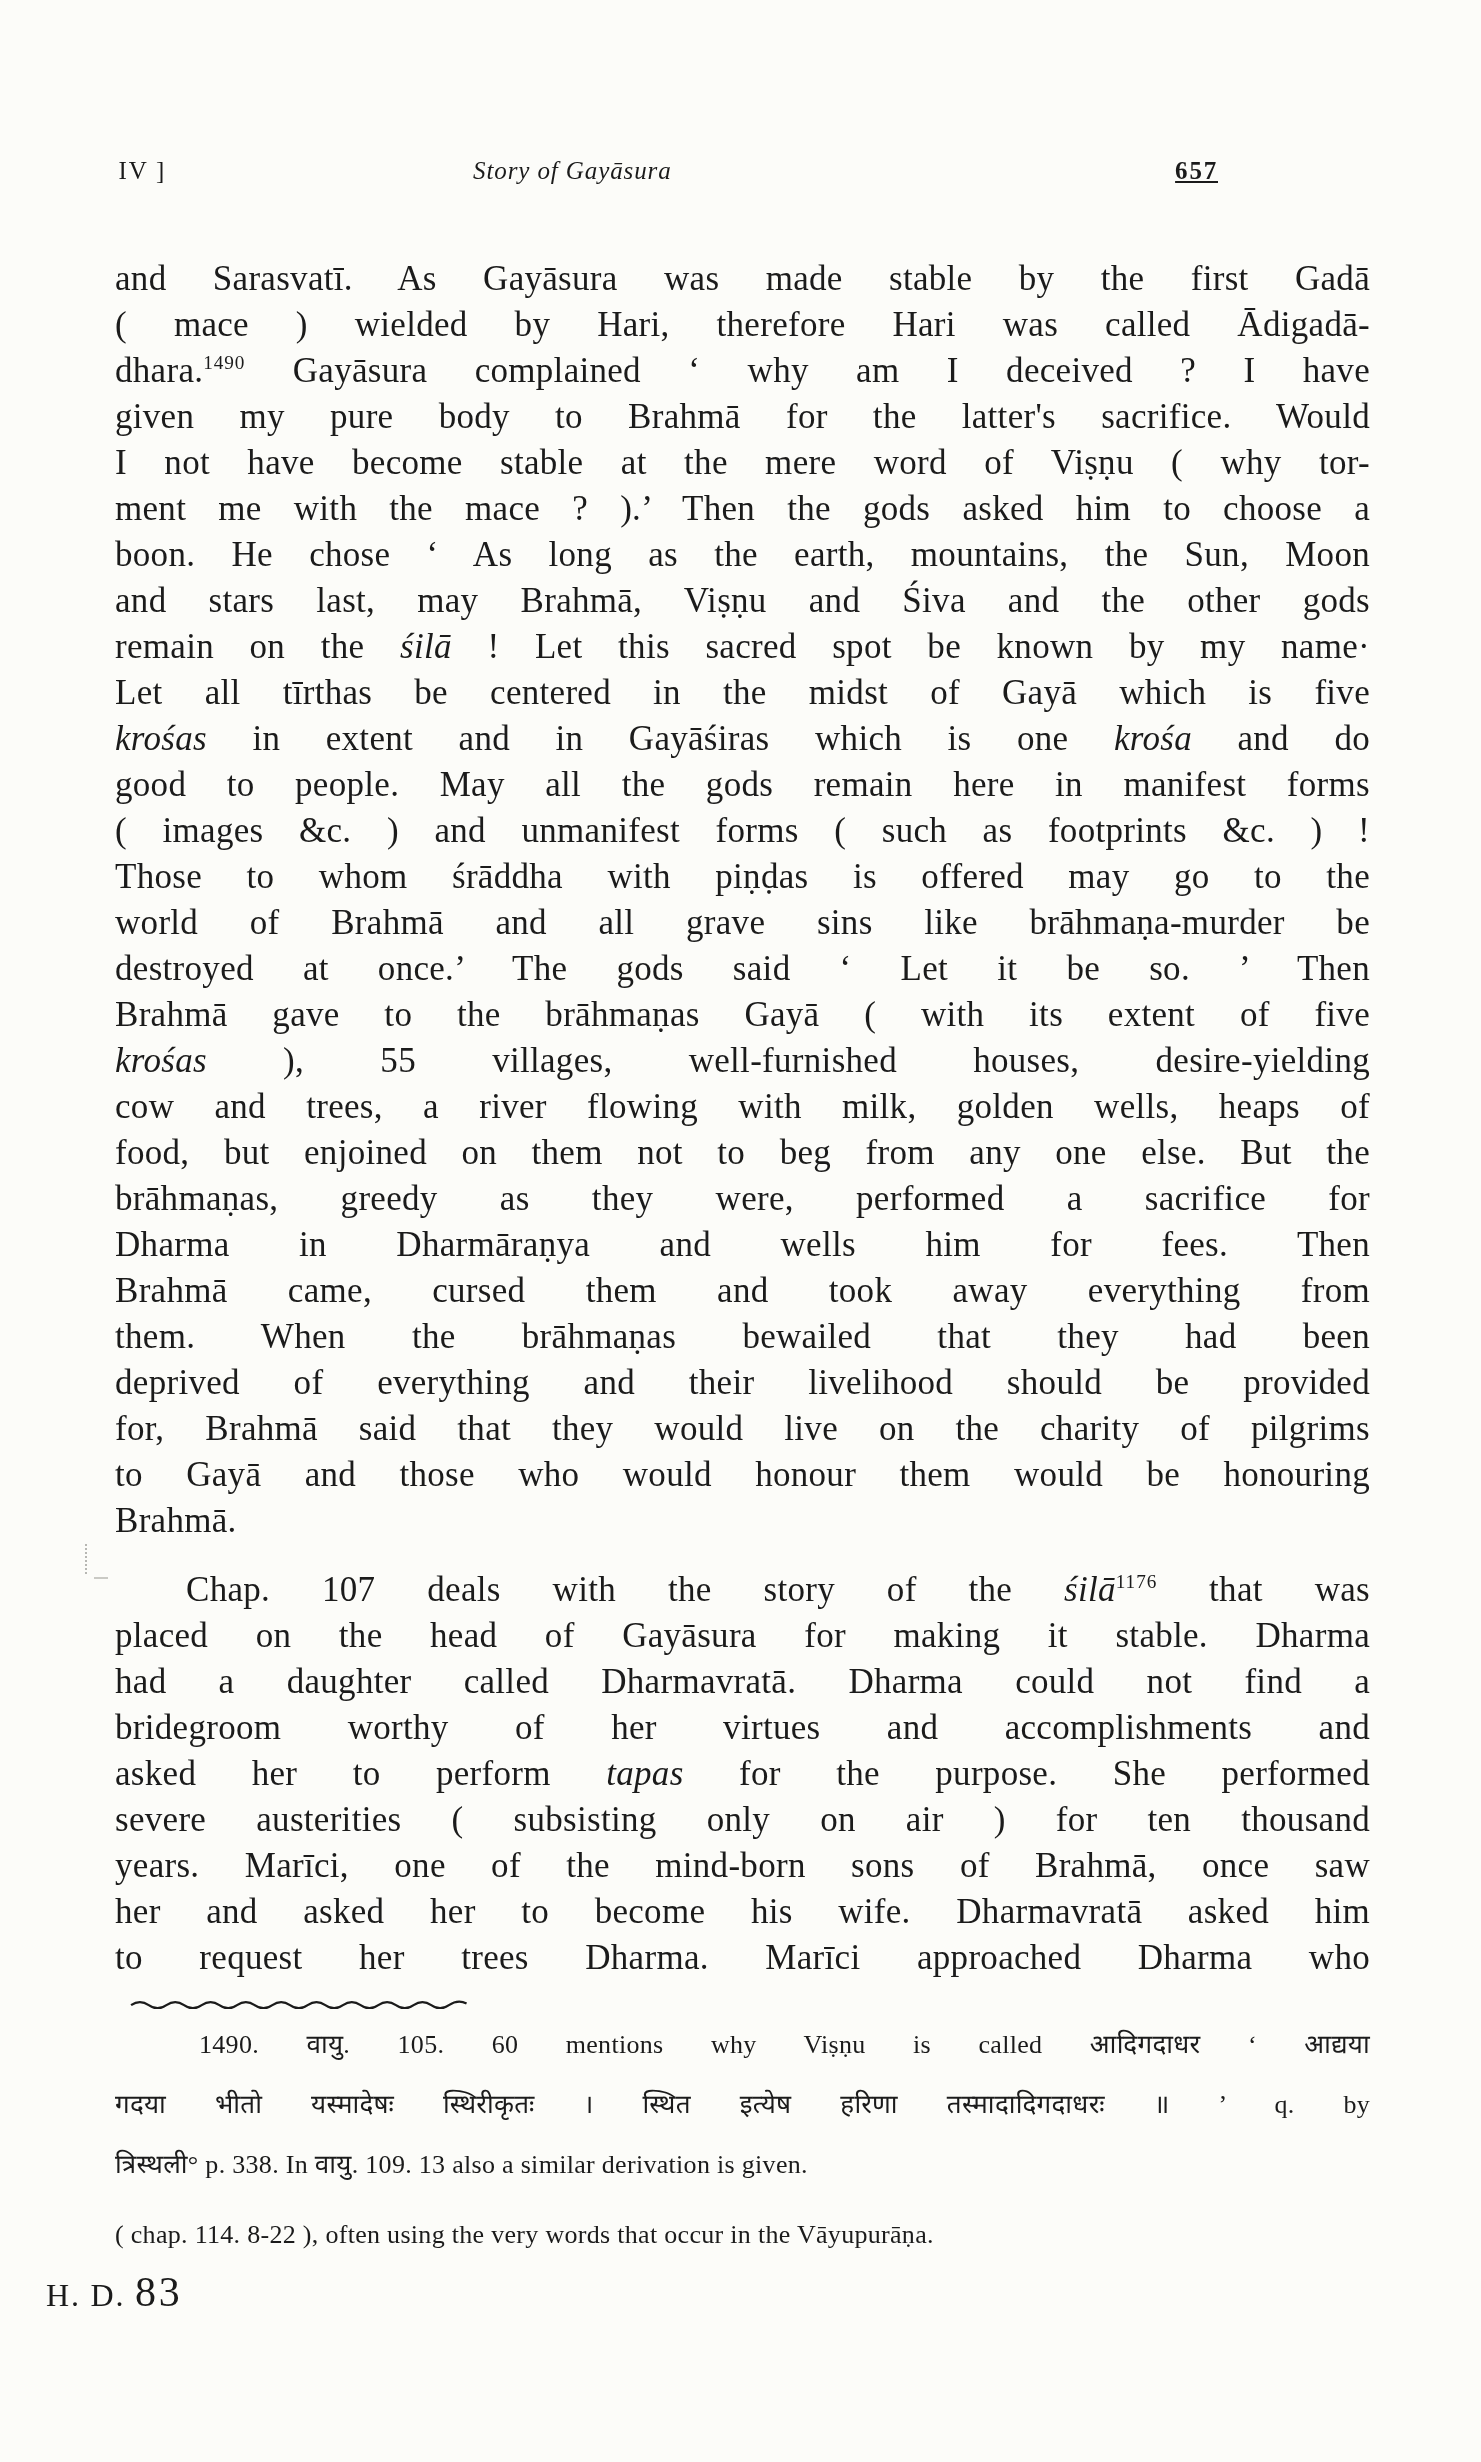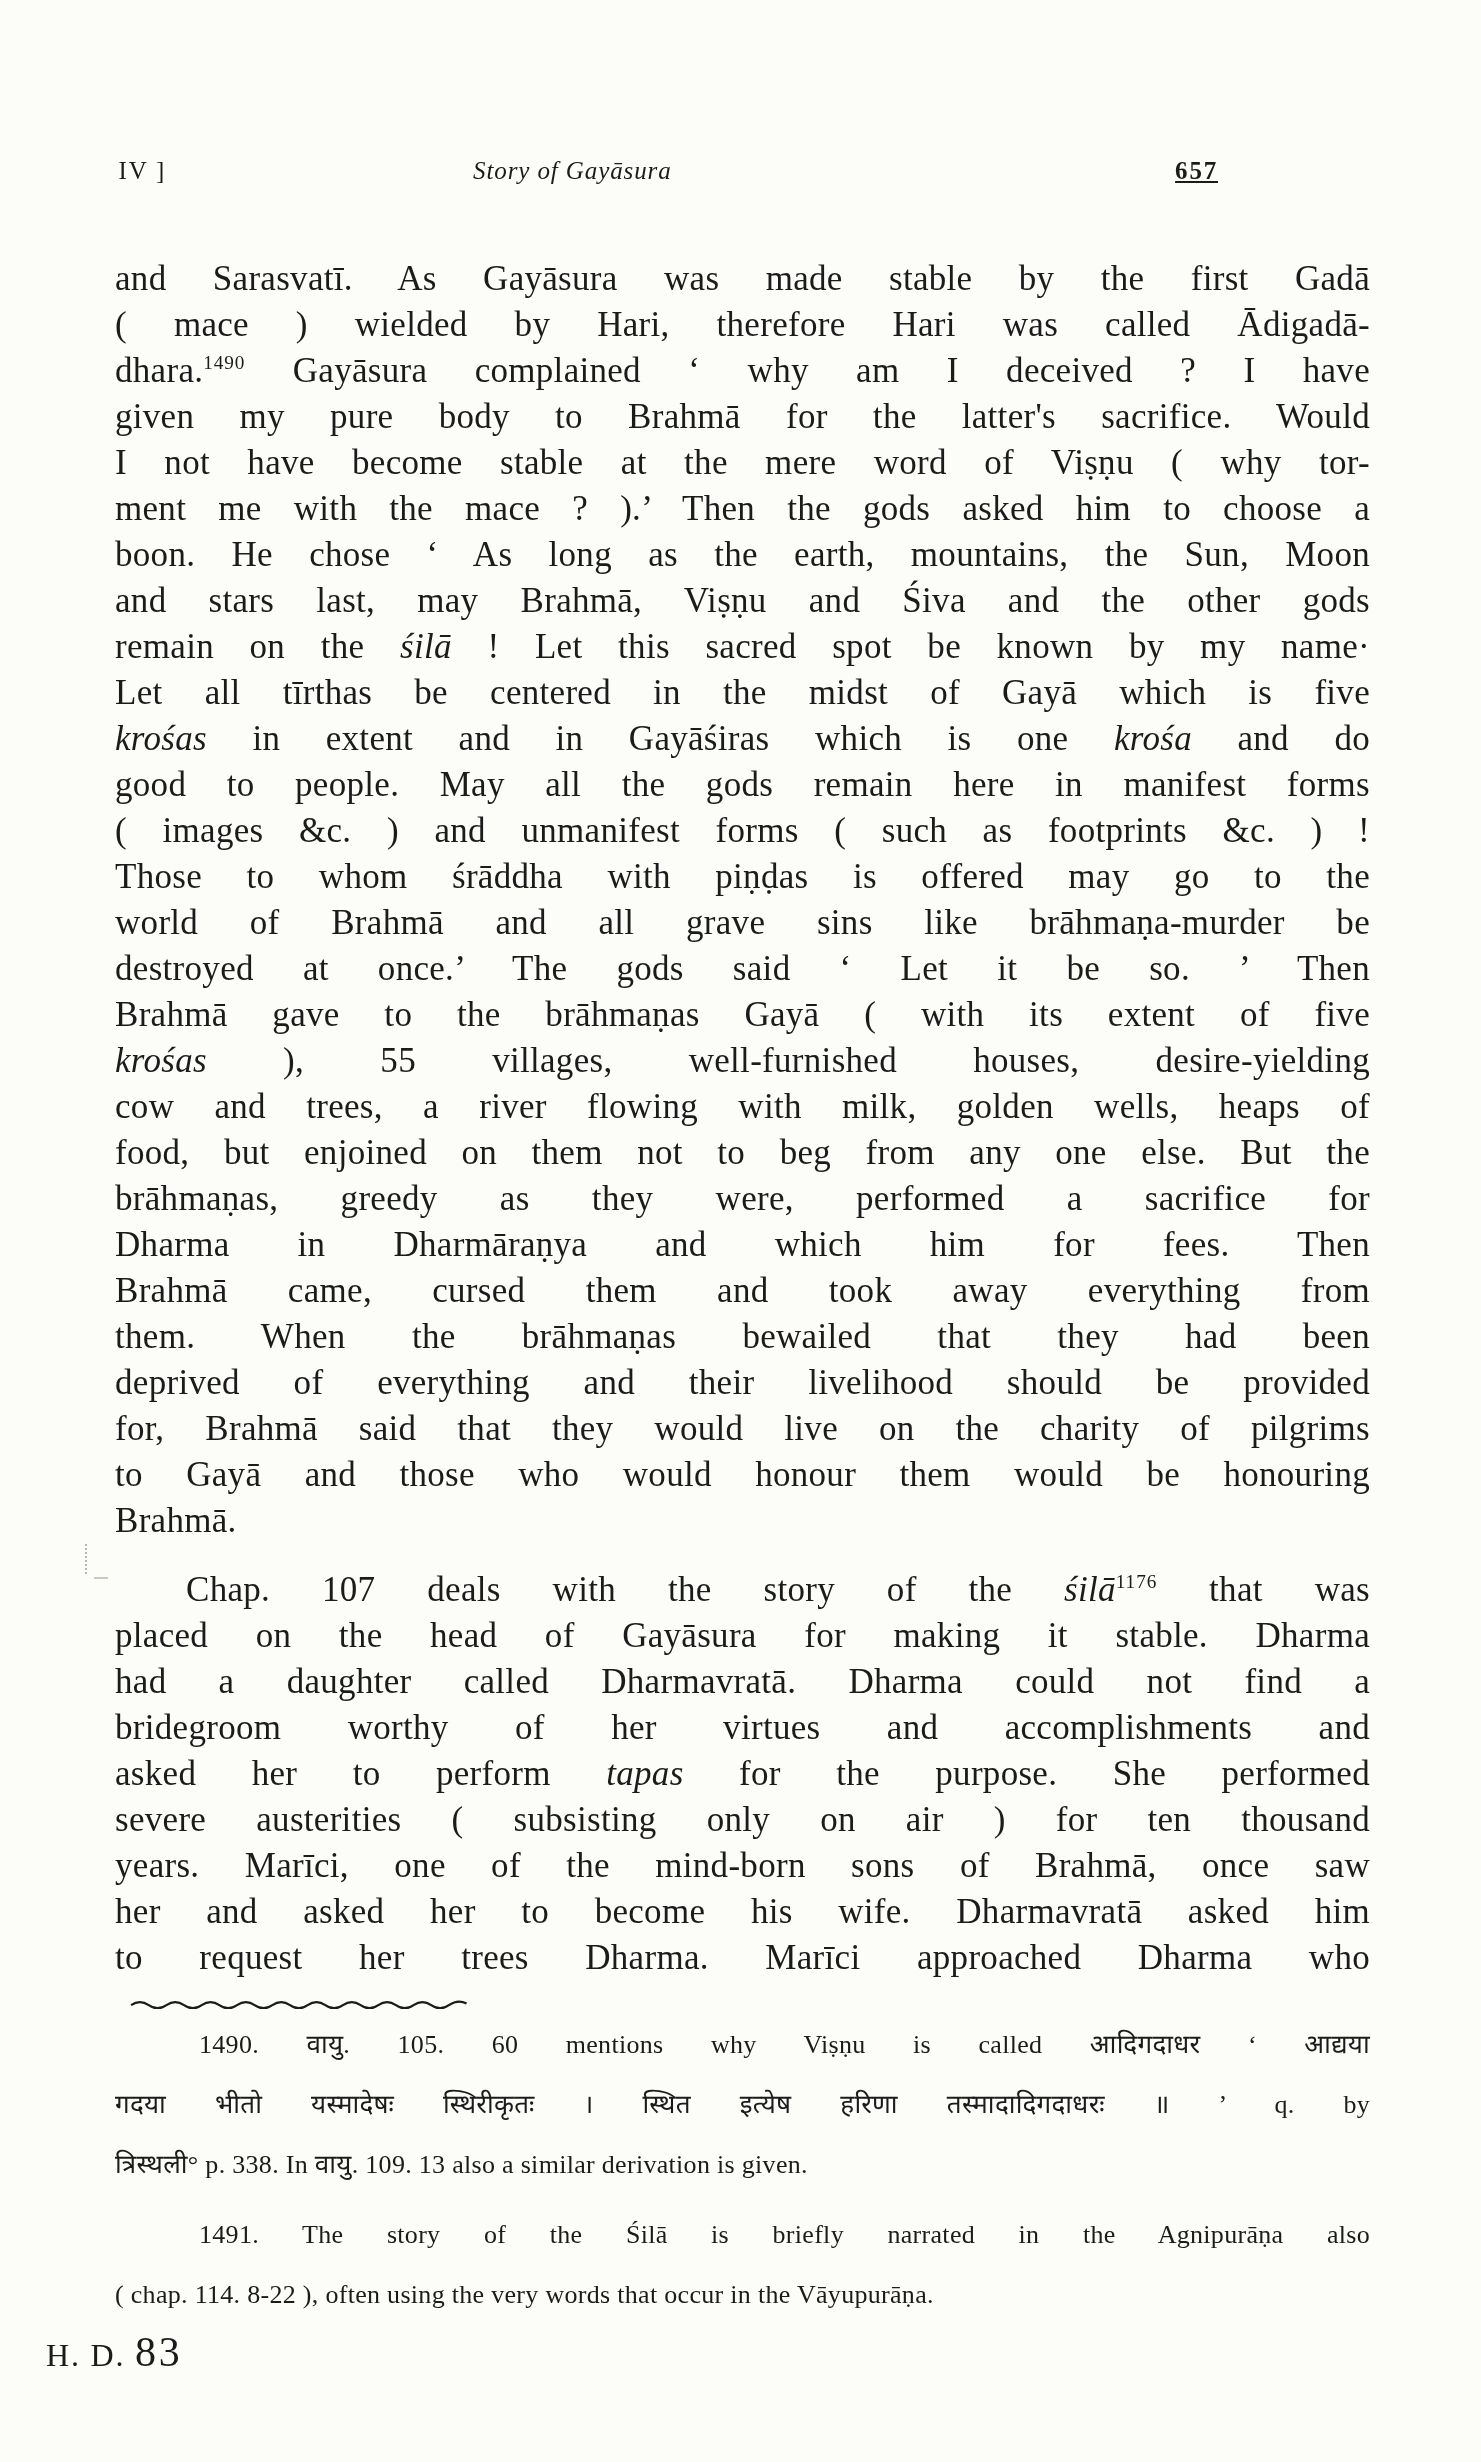--- a/index.html
+++ b/index.html
@@ -76,21 +76,21 @@
       <div class="tline">good to people.  May all the gods remain here in manifest forms</div>
       <div class="tline">( images &amp;c. ) and unmanifest forms ( such as footprints &amp;c. ) !</div>
       <div class="tline">Those to whom śrāddha with piṇḍas is offered may go to the</div>
       <div class="tline">world of Brahmā and all grave sins like brāhmaṇa-murder be</div>
       <div class="tline">destroyed at once.’  The gods said ‘ Let it be so. ’  Then</div>
       <div class="tline">Brahmā gave to the brāhmaṇas Gayā ( with its extent of five</div>
       <div class="tline"><em>krośas</em> ),  55  villages,  well-furnished  houses,  desire-yielding</div>
       <div class="tline">cow and trees, a river flowing with milk, golden wells, heaps of</div>
       <div class="tline">food, but enjoined on them not to beg from any one else. But the</div>
       <div class="tline">brāhmaṇas, greedy as they were, performed a sacrifice for</div>
-      <div class="tline">Dharma in Dharmāraṇya and which him for fees. Then</div>
+      <div class="tline">Dharma in Dharmāraṇya and wells him for fees. Then</div>
       <div class="tline">Brahmā came, cursed them and took away everything from</div>
       <div class="tline">them. When the brāhmaṇas bewailed that they had been</div>
       <div class="tline">deprived of everything and their livelihood should be provided</div>
       <div class="tline">for, Brahmā said that they would live on the charity of pilgrims</div>
       <div class="tline">to Gayā and those who would honour them would be honouring</div>
       <div class="tline last">Brahmā.</div>
     </div>
 
   <div class="para p2 col">
       <div class="tline indent">Chap. 107 deals with the story of the <em>śilā</em><sup>1176</sup> that was</div>
@@ -110,21 +110,20 @@
     </svg>
   </div>
 
   <div class="footnotes col">
     <div class="fn">
         <div class="tline indent">1490.  वायु. 105. 60 mentions why Viṣṇu is called आदिगदाधर ‘ आद्यया</div>
         <div class="tline">गदया भीतो यस्मादेषः स्थिरीकृतः । स्थित इत्येष हरिणा तस्मादादिगदाधरः ॥ ’ q. by</div>
         <div class="tline last">त्रिस्थली° p. 338.  In वायु. 109. 13 also a similar derivation is given.</div>
       </div>
     <div class="fn">
-        <div class="tline indent">1491.  The story of the Śilā is briefly narrated in the Agnipurāṇa also</div>
         <div class="tline last">( chap. 114. 8-22 ), often using the very words that occur in the Vāyupurāṇa.</div>
       </div>
   </div>
 
   <div class="signature">
     <span>H. D.</span>
     <span class="sig-num">83</span>
   </div>
 
   <div class="pencil-mark"></div>

